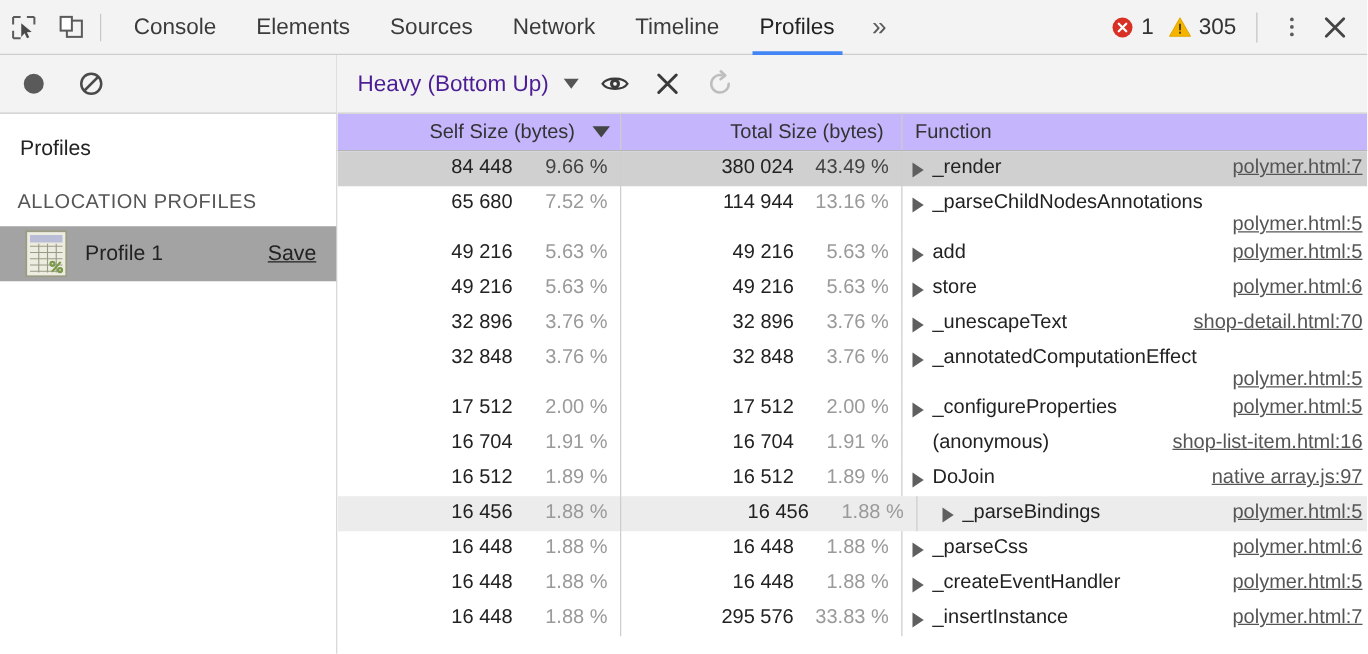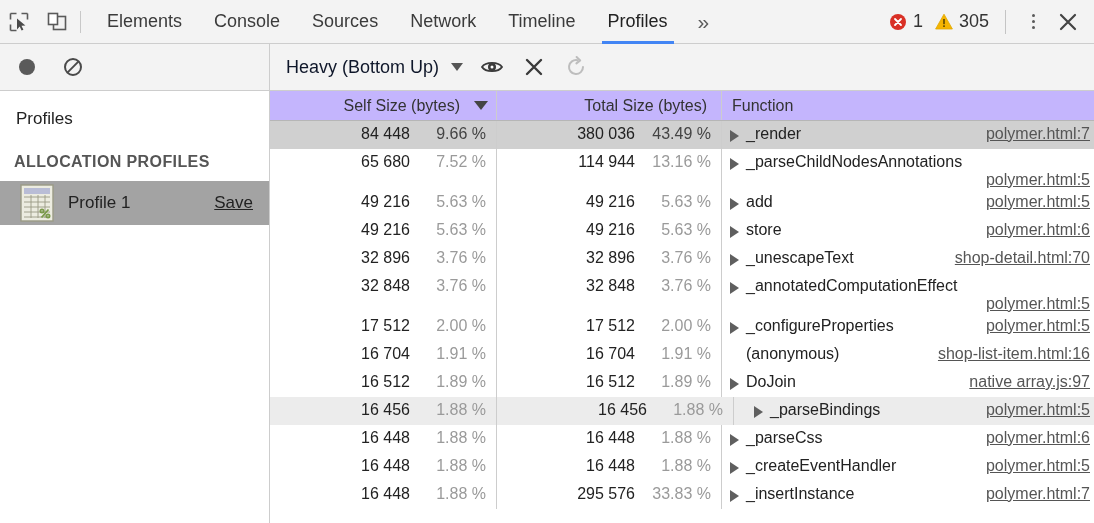--- a/index.html
+++ b/index.html
@@ -73,21 +73,21 @@
     border-bottom: 1px solid #cdcdcd;
   }
   .sb-btn { width: 30px; height: 30px; display:flex; align-items:center; justify-content:center; cursor:pointer; }
 
   .sb-title {
     font-size: 17px; color: #222; padding: 18px 0 0 16px;
   }
   .sb-section {
     font-size: 16px; color: #555; letter-spacing: 0.4px;
     padding: 24px 0 10px 14px;
-    font-weight: 700;
+    font-weight: 400;
   }
   .sb-item {
     display: flex; align-items: center; gap: 14px;
     padding: 6px 16px 6px 20px;
     height: 44px;
     background: #a3a3a3;
     cursor: pointer;
   }
   .sb-item-label { font-size: 17px; color: #222; flex: 1 1 auto; }
   .sb-save {
@@ -100,21 +100,21 @@
   .main-toolbar {
     height: 47px; min-height: 47px;
     display: flex; align-items: center;
     background: #f3f3f3;
     border-bottom: 1px solid #cdcdcd;
     padding-left: 16px;
   }
   .select-wrap {
     display: flex; align-items: center; gap: 12px; cursor: pointer; padding-right: 8px;
   }
-  .select-label { font-size: 18px; color: #0f172a; }
+  .select-label { font-size: 18px; color: #4c1d95; }
   .caret-down {
     width: 0; height: 0; border-left: 6px solid transparent; border-right: 6px solid transparent;
     border-top: 8px solid #555;
   }
   .mt-btn { width: 42px; height: 40px; display:flex; align-items:center; justify-content:center; cursor:pointer; }
 
   
   .grid { flex: 1 1 auto; overflow: hidden; display: flex; flex-direction: column; min-height: 0; }
   .grid-head {
     display: flex; height: 30px; min-height: 30px;
@@ -196,24 +196,24 @@
     <div class="tb-icon-btn">
       <svg width="24" height="24" viewBox="0 0 24 24">
         <rect x="8.5" y="6.5" width="12" height="13" fill="none" stroke="#5a5a5a" stroke-width="1.6"></rect>
         <rect x="3.5" y="3.5" width="9" height="11" fill="#ffffff" stroke="#5a5a5a" stroke-width="1.6"></rect>
       </svg>
     </div>
     <div class="tb-sep"></div>
 
     <div class="tabs">
       <div class="tab">
+          <span>Console</span>
+        </div>
+      <div class="tab">
           <span>Elements</span>
-        </div>
-      <div class="tab">
-          <span>Console</span>
         </div>
       <div class="tab">
           <span>Sources</span>
         </div>
       <div class="tab">
           <span>Network</span>
         </div>
       <div class="tab">
           <span>Timeline</span>
         </div>
@@ -341,21 +341,21 @@
             <span>Function</span>
           </div>
         </div>
         <div class="grid-body" id="grid-body">
             <div class="row selected">
               <div class="cell c-self">
                 <span class="num">84 448</span>
                 <span class="pct">9.66 %</span>
               </div>
               <div class="cell c-total">
-                <span class="num">380 036</span>
+                <span class="num">380 024</span>
                 <span class="pct">43.49 %</span>
               </div>
               <div class="cell c-func">
                 <span class="disc"></span>
                 <div class="fn-wrap">
                   <span class="fn-name">_render</span>
                   <span class="fn-url">polymer.html:7</span>
                 </div>
               </div>
             </div>

